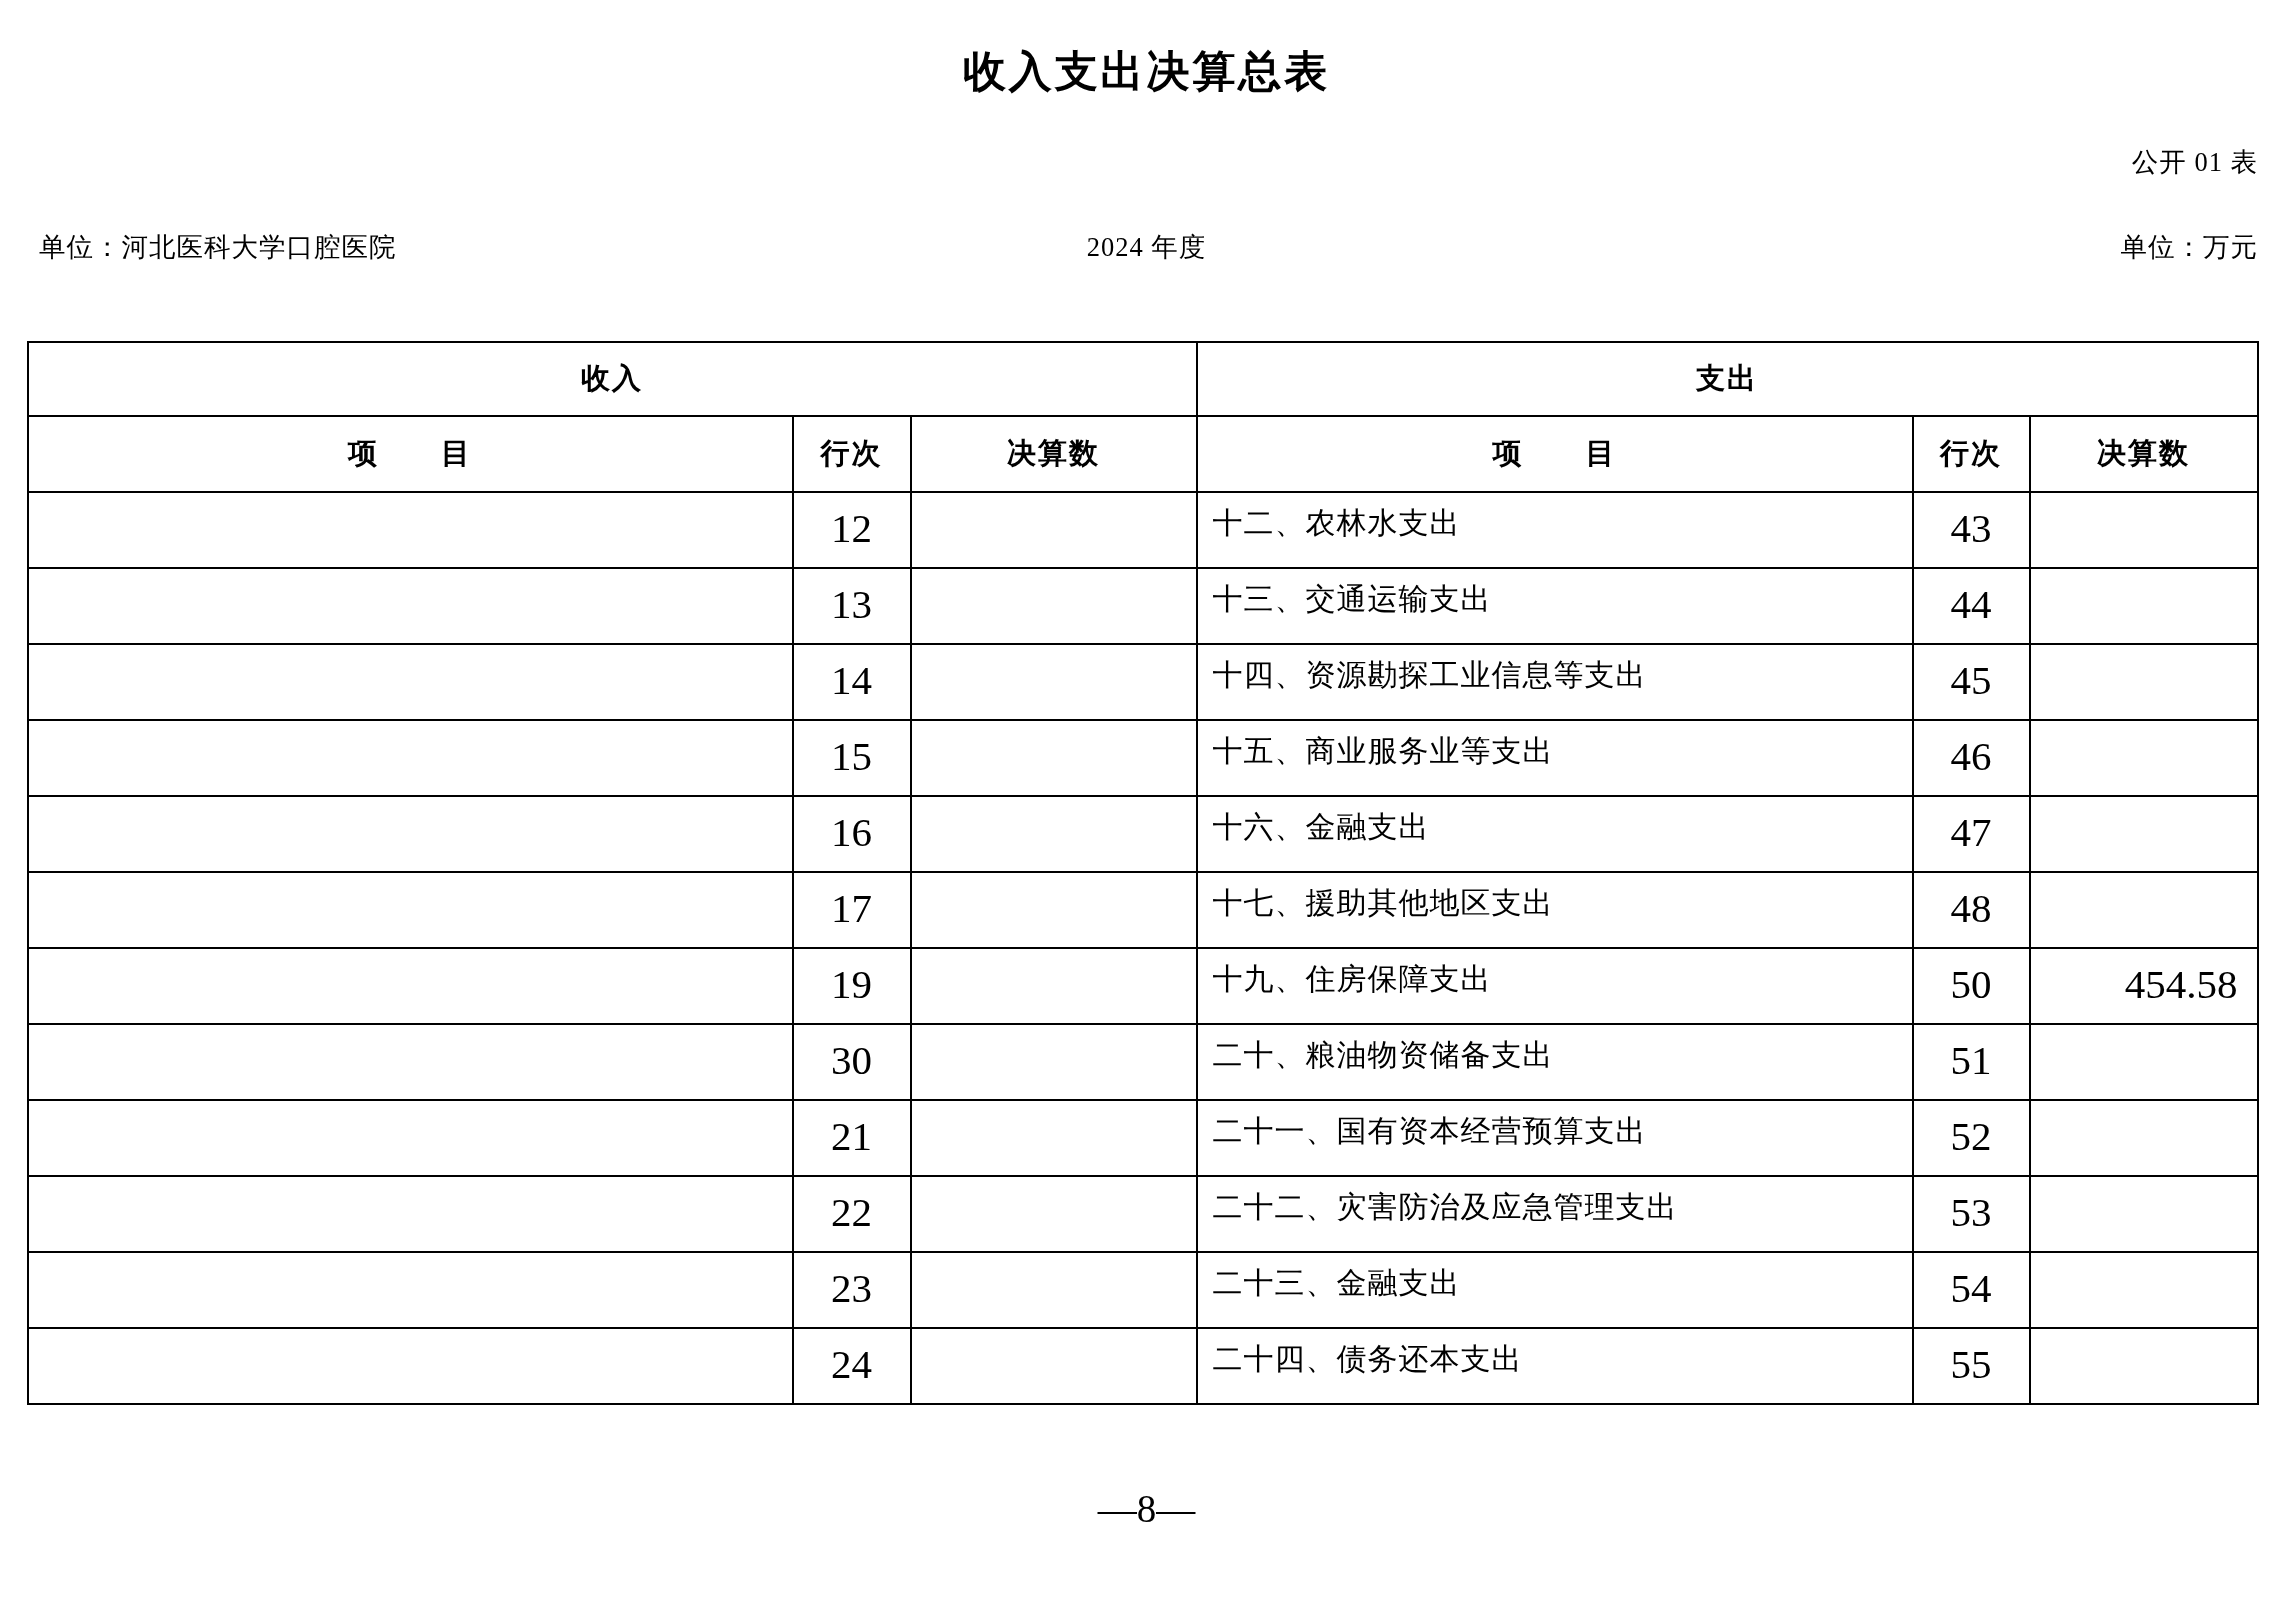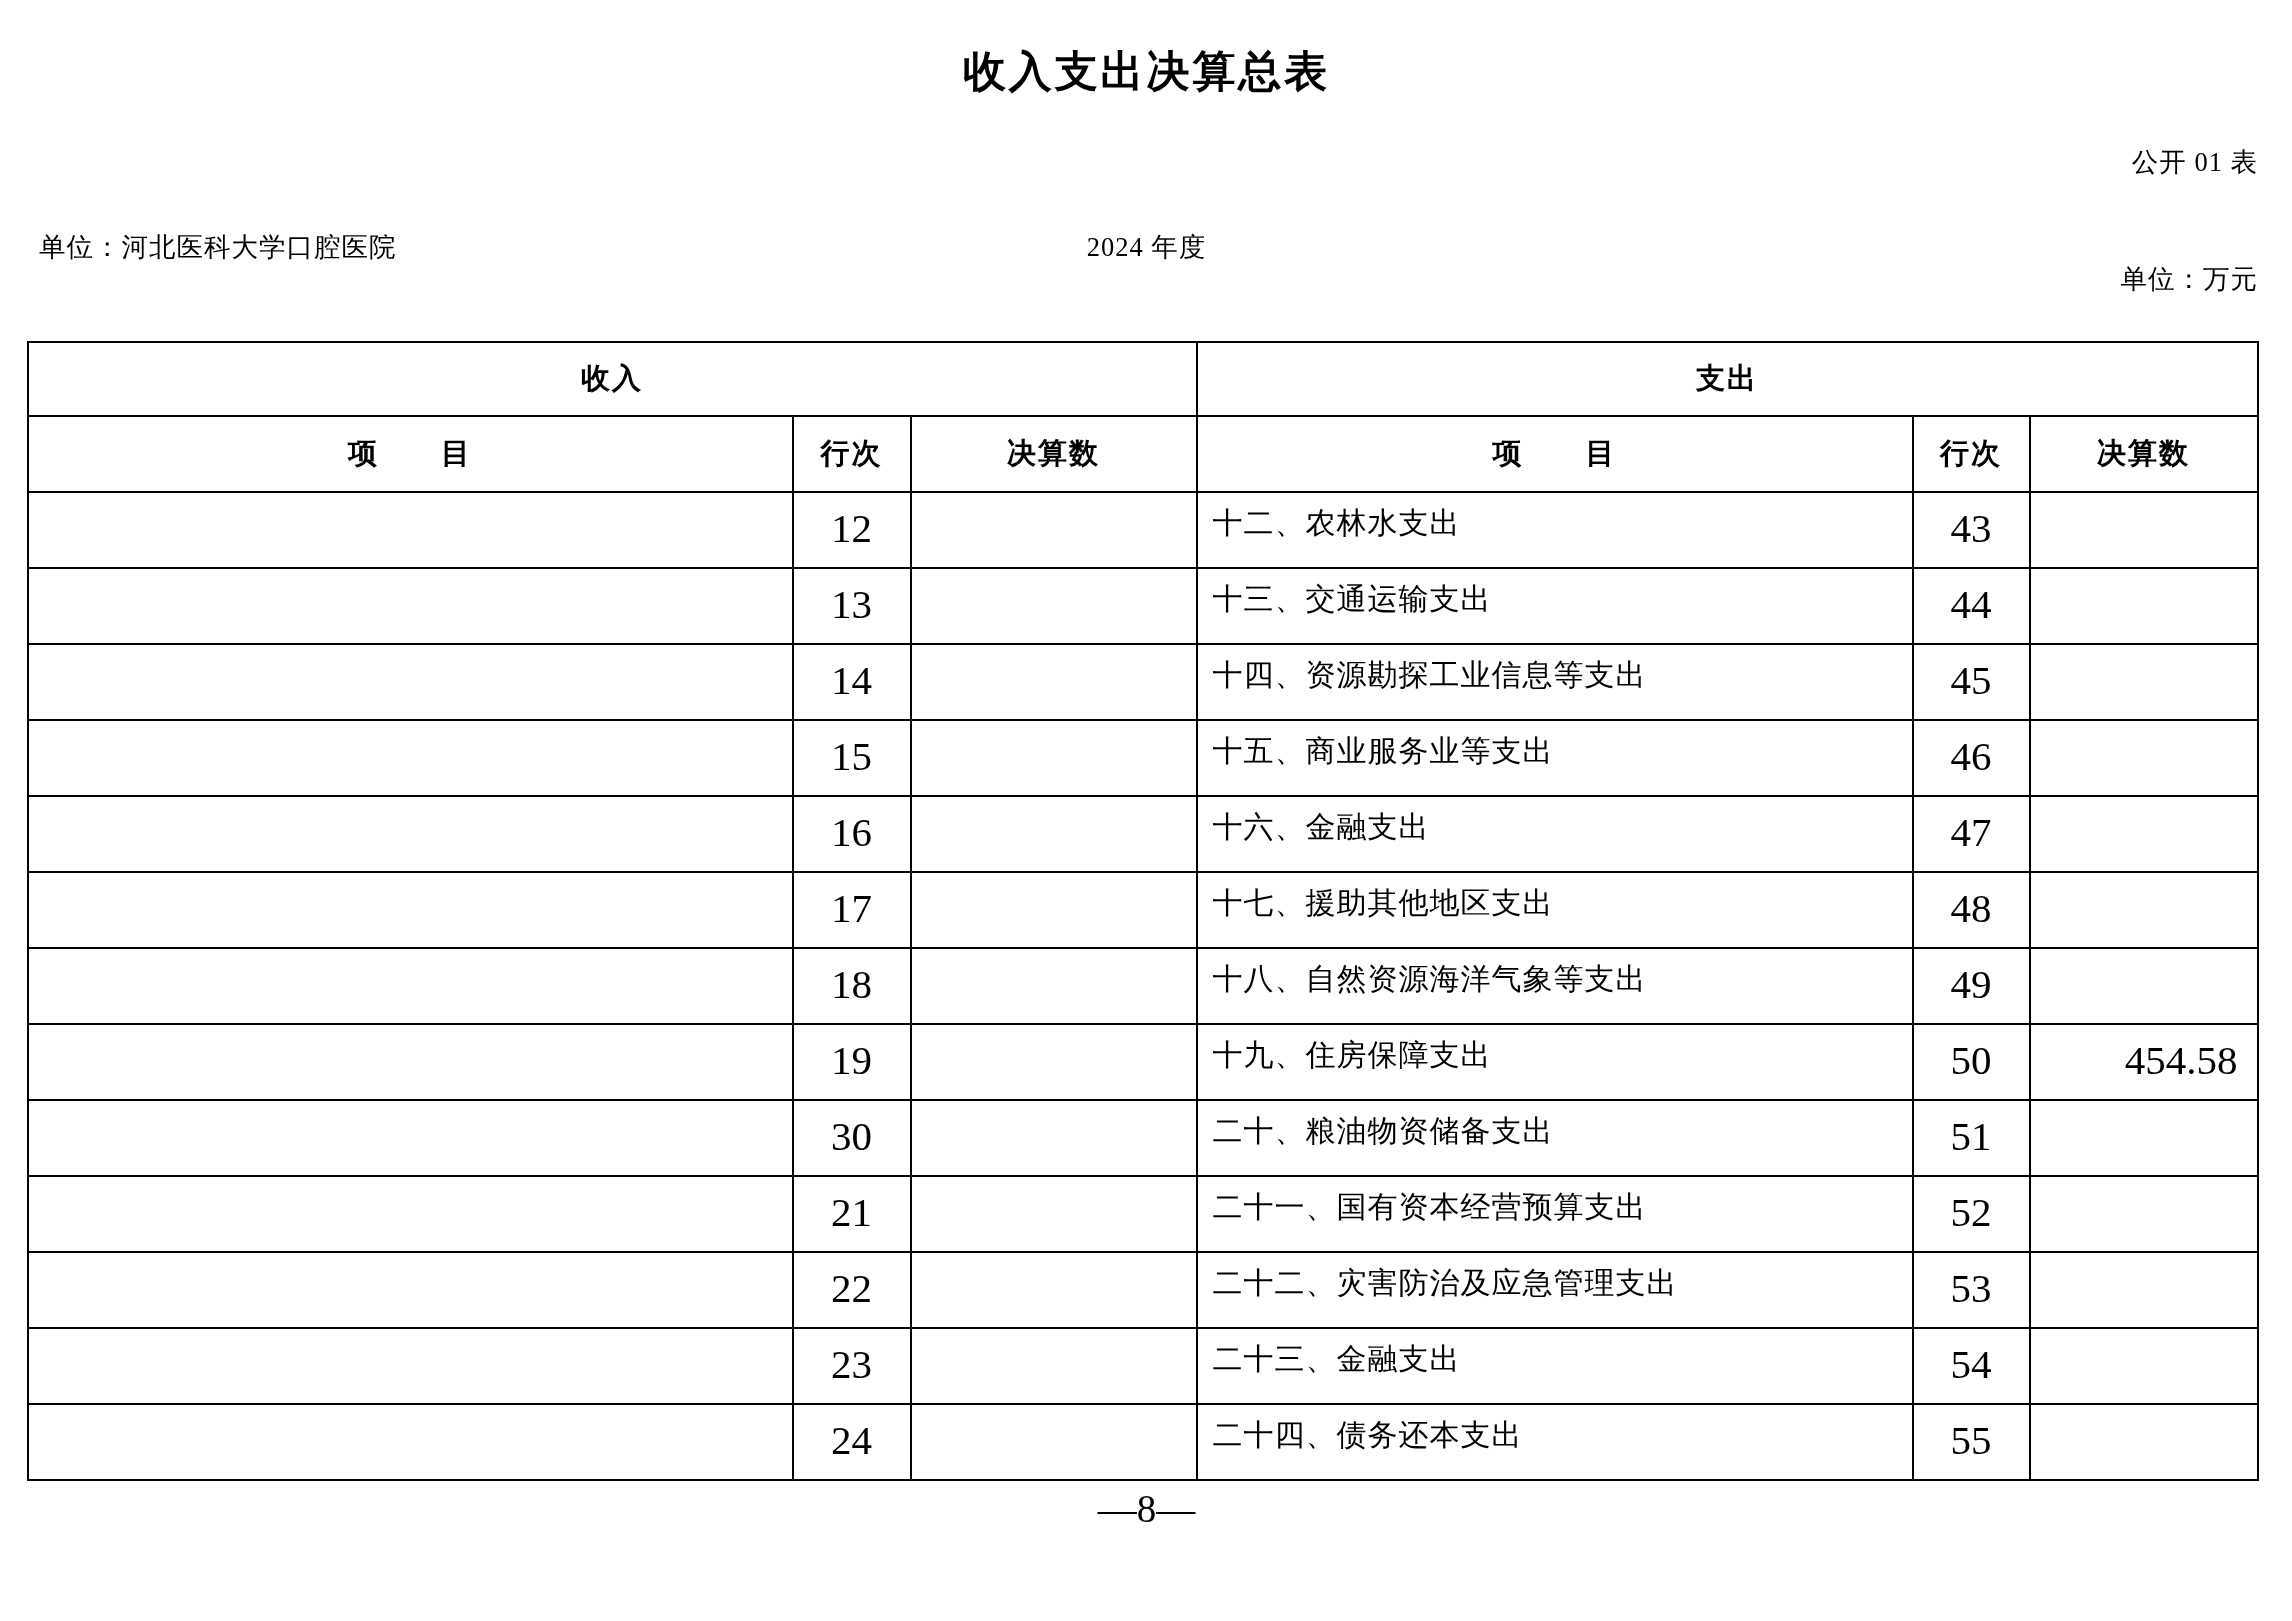--- a/index.html
+++ b/index.html
@@ -16,21 +16,21 @@
   .table-tag {
     position:absolute; top:144px; right:35px;
     font-size:26.5px; letter-spacing:1px;
   }
   .meta-row {
     position:absolute; top:229px; left:35px; right:35px; height:35px;
     font-size:26.5px;
   }
   .meta-unit { position:absolute; left:3.9px; top:0; letter-spacing:1px; }
   .meta-year { position:absolute; left:0; top:0; width:100%; text-align:center; letter-spacing:1px; }
-  .meta-currency { position:absolute; right:0; top:0; letter-spacing:1px;margin-top:32px; }
+  .meta-currency { position:absolute; right:0; top:0; letter-spacing:1px; }
 
   .table-wrap { position:absolute; left:26.5px; top:300px;margin-top:41px; }
   table.summary {
     border-collapse:collapse; table-layout:fixed; width:2231px;
     border:2.9px solid #000;
   }
   table.summary td { border:2px solid #000; overflow:hidden; }
   td.divider { border-left-width:2.9px; }
 
   tr.hrow1 td {
@@ -132,28 +132,20 @@
         <tr class="drow">
     <td class="c-item"></td>
     <td class="c-line">17</td>
     <td class="c-amt"></td>
     <td class="c-item divider">十七、援助其他地区支出</td>
     <td class="c-line">48</td>
     <td class="c-amt"></td>
   </tr>
         <tr class="drow">
     <td class="c-item"></td>
-    <td class="c-line">18</td>
-    <td class="c-amt"></td>
-    <td class="c-item divider">十八、自然资源海洋气象等支出</td>
-    <td class="c-line">49</td>
-    <td class="c-amt"></td>
-  </tr>
-        <tr class="drow">
-    <td class="c-item"></td>
     <td class="c-line">19</td>
     <td class="c-amt"></td>
     <td class="c-item divider">十九、住房保障支出</td>
     <td class="c-line">50</td>
     <td class="c-amt">454.58</td>
   </tr>
         <tr class="drow">
     <td class="c-item"></td>
     <td class="c-line">30</td>
     <td class="c-amt"></td>

